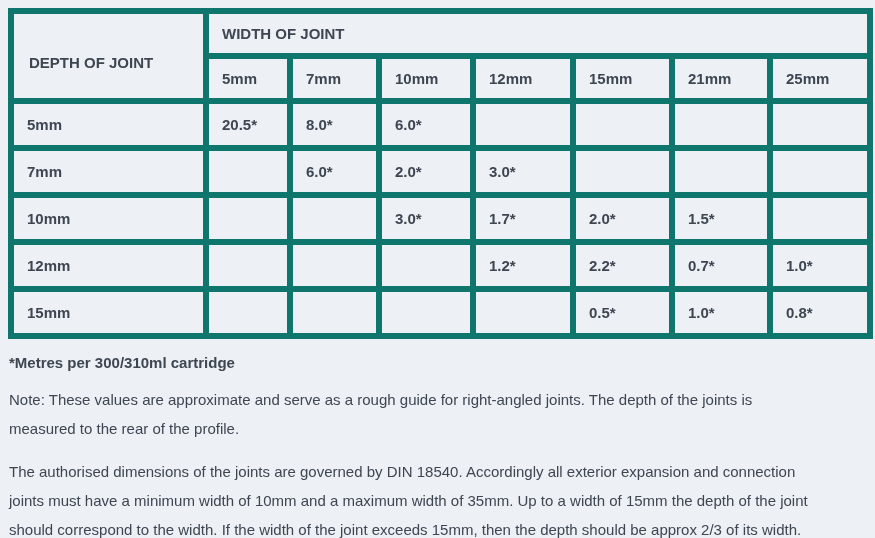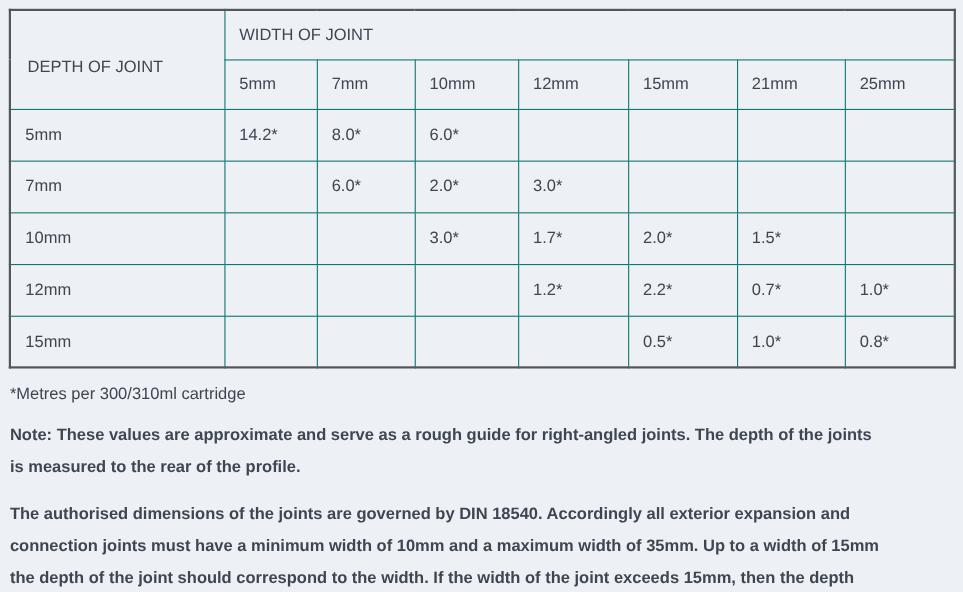--- a/index.html
+++ b/index.html
@@ -19,22 +19,22 @@
   table.joint-table {
     border-collapse: collapse;
     width: 859px;
     table-layout: fixed;
     border: 2px solid #53575d;
     font-size: 15px;
     color: #3e4652;
   }
   table.joint-table th,
   table.joint-table td {
-    border: 1px solid #0f766e;
-    font-weight: normal;
+    border: 6px solid #0f766e;
+    font-weight: bold;
     text-align: left;
     padding: 0 6px 0 13px;
     box-sizing: border-box;
     overflow: hidden;
     white-space: nowrap;
   }
   table.joint-table thead tr.group-row th {
     height: 45px;
     vertical-align: middle;
   }
@@ -47,27 +47,27 @@
     padding-top: 13px;
     padding-left: 15px;
   }
   table.joint-table tbody td {
     height: 47px;
     vertical-align: middle;
   }
   .footnote {
     margin: 15px 0 0 1px;
     font-size: 15px;
+    font-weight: bold;
   }
   .para {
     margin: 14px 0 0 1px;
     font-size: 15px;
     line-height: 29px;
     max-width: 800px;
-    font-weight: bold;
   }
 </style>
 </head>
 <body>
 
 <table class="joint-table">
   <colgroup>
       <col style="width: 195px;">
       <col style="width: 84px;">
       <col style="width: 89px;">
@@ -90,21 +90,21 @@
         <th>12mm</th>
         <th>15mm</th>
         <th>21mm</th>
         <th>25mm</th>
       </tr>
   </thead>
   <tbody>
 
   <tr>
         <td>5mm</td>
-        <td>14.2*</td>
+        <td>20.5*</td>
         <td>8.0*</td>
         <td>6.0*</td>
         <td></td>
         <td></td>
         <td></td>
         <td></td>
       </tr>
       <tr>
         <td>7mm</td>
         <td></td>

